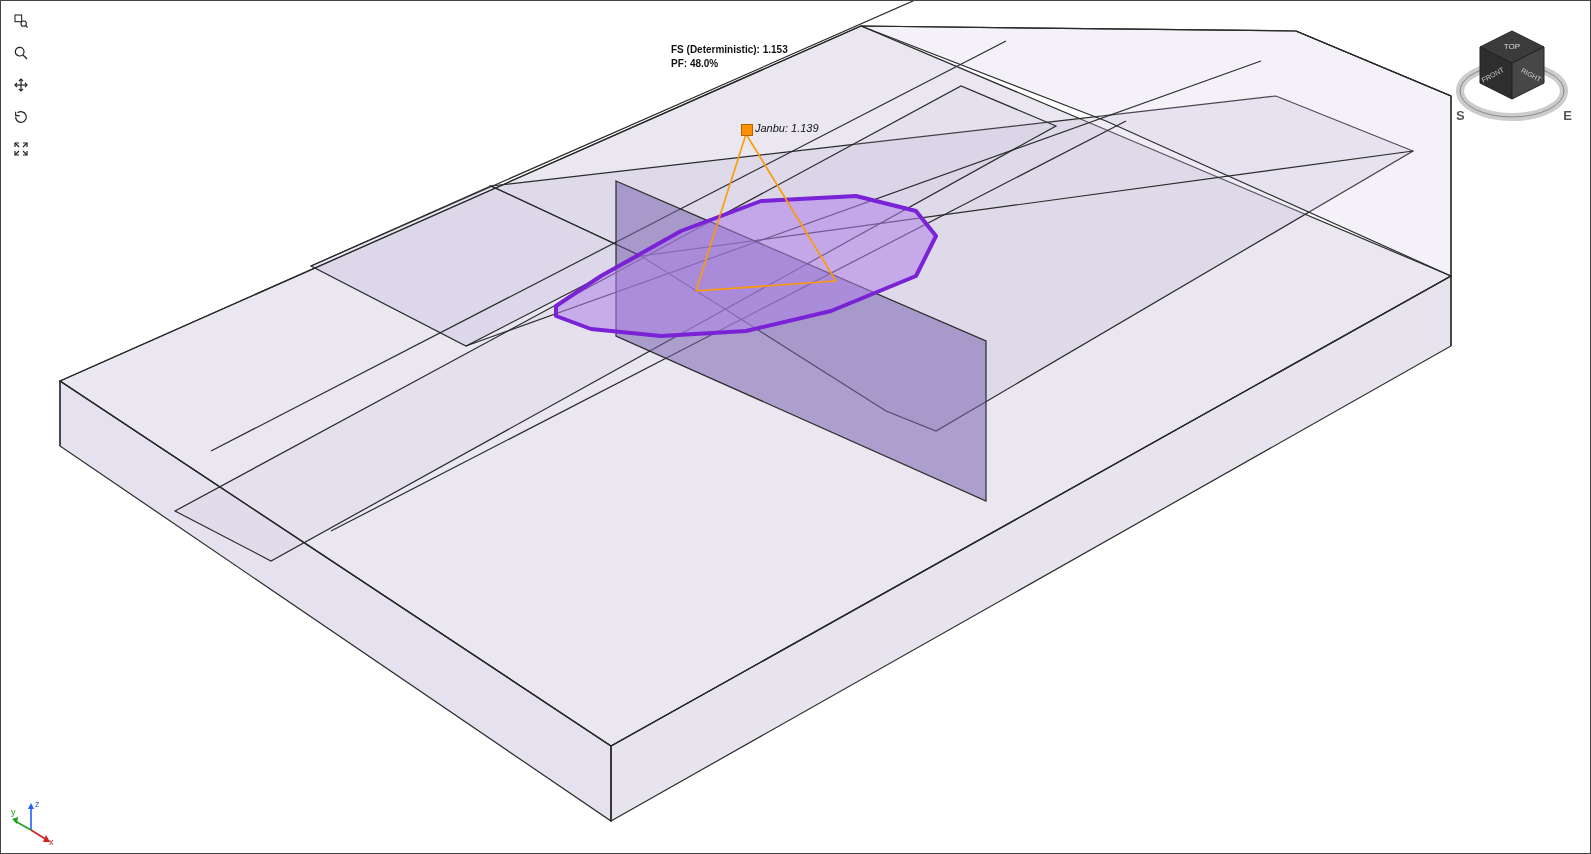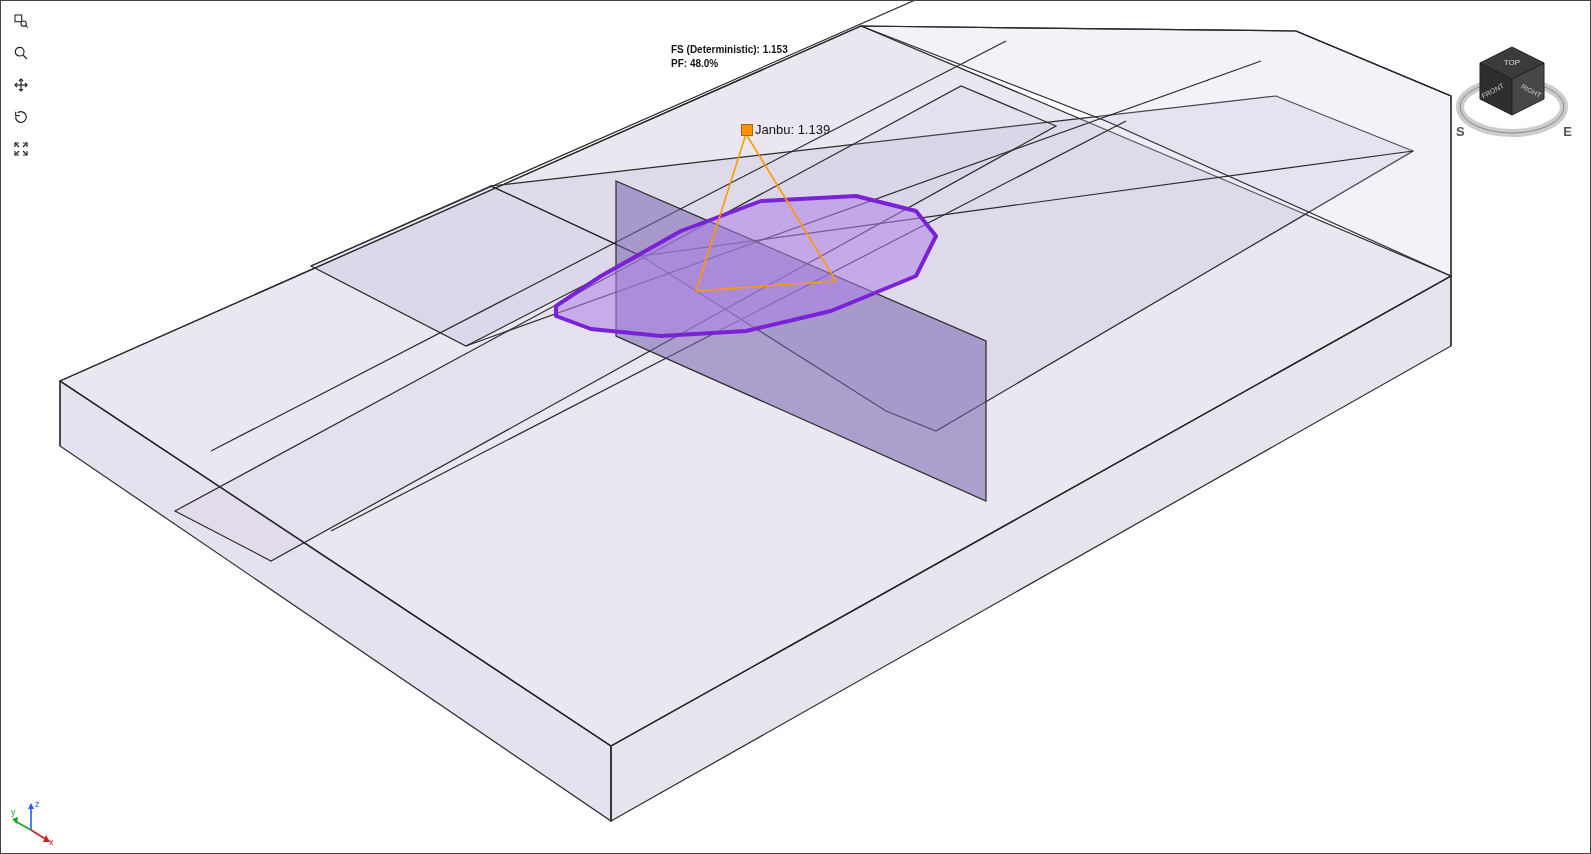--- a/index.html
+++ b/index.html
@@ -57,33 +57,34 @@
     left: 740px;
     width: 10px;
     height: 10px;
     background: #ff9100;
     border: 1px solid #b06400;
   }
   .anno-label {
     position: absolute;
     top: 121px;
     left: 754px;
-    font-size: 13px;
+    font-size: 11px;
     color: #111;
+    font-style: italic;
   }
   
   .triad {
     position: absolute;
     bottom: 8px;
     left: 10px;
   }
   
   .viewcube-wrap {
     position: absolute;
-    top: 28px;
+    top: 12px;
     right: 18px;
     width: 120px;
     height: 120px;
   }
   .compass {
     position: absolute;
     inset: 0;
   }
   .compass-letter {
     position: absolute;

